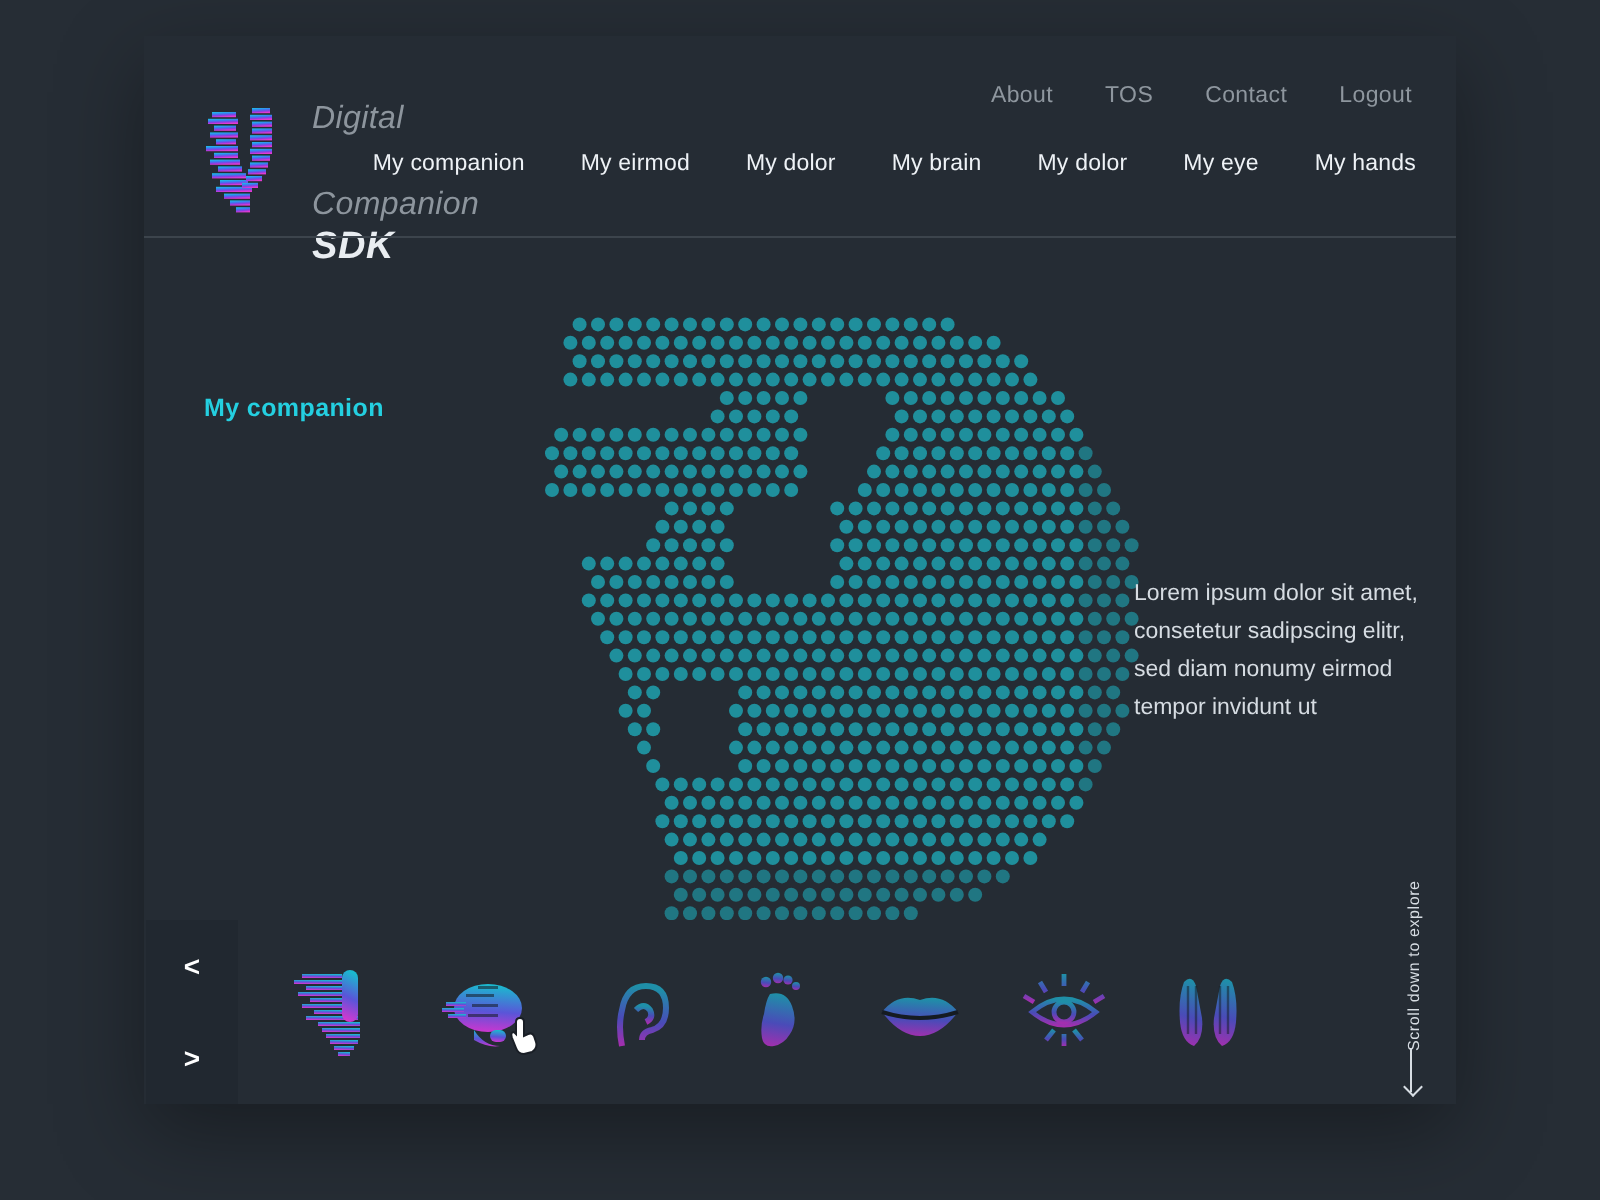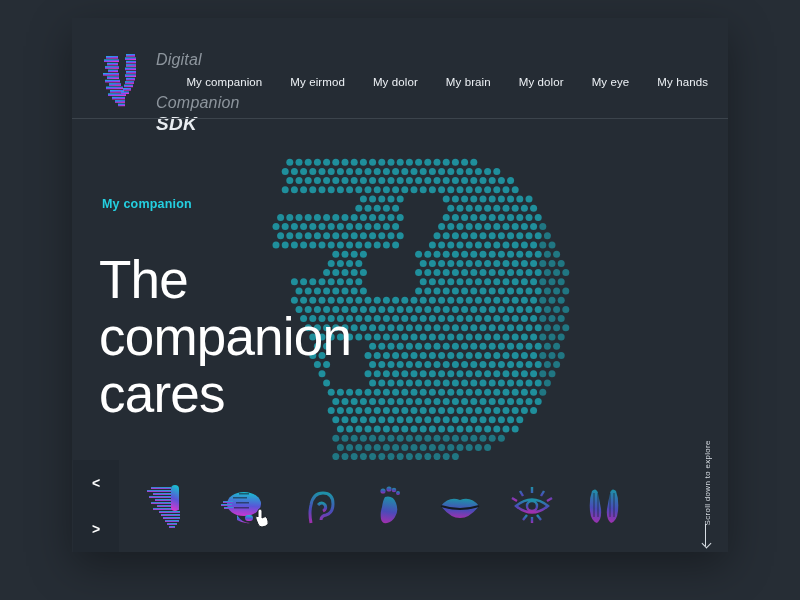--- a/index.html
+++ b/index.html
@@ -316,20 +316,26 @@
             <rect x="23" y="41.4" width="8" height="2.6"></rect>
           </g>
         </svg>
         <div class="brand-text">
           <div class="brand-l1">Digital</div>
           <div class="brand-l2">Companion</div>
           <div class="brand-l3">SDK</div>
         </div>
       </div>
 
+      <nav class="top-nav">
+        <a href="#">About</a>
+        <a href="#">TOS</a>
+        <a href="#">Contact</a>
+        <a href="#">Logout</a>
+      </nav>
 
       <nav class="main-nav">
         <a href="#">My companion</a>
         <a href="#">My eirmod</a>
         <a href="#">My dolor</a>
         <a href="#">My brain</a>
         <a href="#">My dolor</a>
         <a href="#">My eye</a>
         <a href="#">My hands</a>
       </nav>
@@ -1100,21 +1106,21 @@
             <circle cx="137.4" cy="309.6" r="3.5" fill="#1f8f9c" opacity="0.75"></circle>
             <circle cx="146.6" cy="309.6" r="3.5" fill="#1f8f9c" opacity="0.75"></circle>
             <circle cx="155.8" cy="309.6" r="3.5" fill="#1f8f9c" opacity="0.75"></circle>
             <circle cx="165.0" cy="309.6" r="3.5" fill="#1f8f9c" opacity="0.75"></circle>
             <circle cx="174.2" cy="309.6" r="3.5" fill="#1f8f9c" opacity="0.75"></circle>
             <circle cx="183.4" cy="309.6" r="3.5" fill="#1f8f9c" opacity="0.75"></circle>
           </g>
       </svg>
 
       <div class="eyebrow">My companion</div>
-      <h1 class="headline">The companion cares</h1>
+      <p class="hero-copy">Lorem ipsum dolor sit amet, consetetur sadipscing elitr, sed diam nonumy eirmod tempor invidunt ut</p>
 
     </div>
 
     <div class="bottombar">
 
       <div class="thumbs">
 
         <div class="thumb">
           <svg width="58" height="54" viewBox="0 0 58 54">
             <defs>

